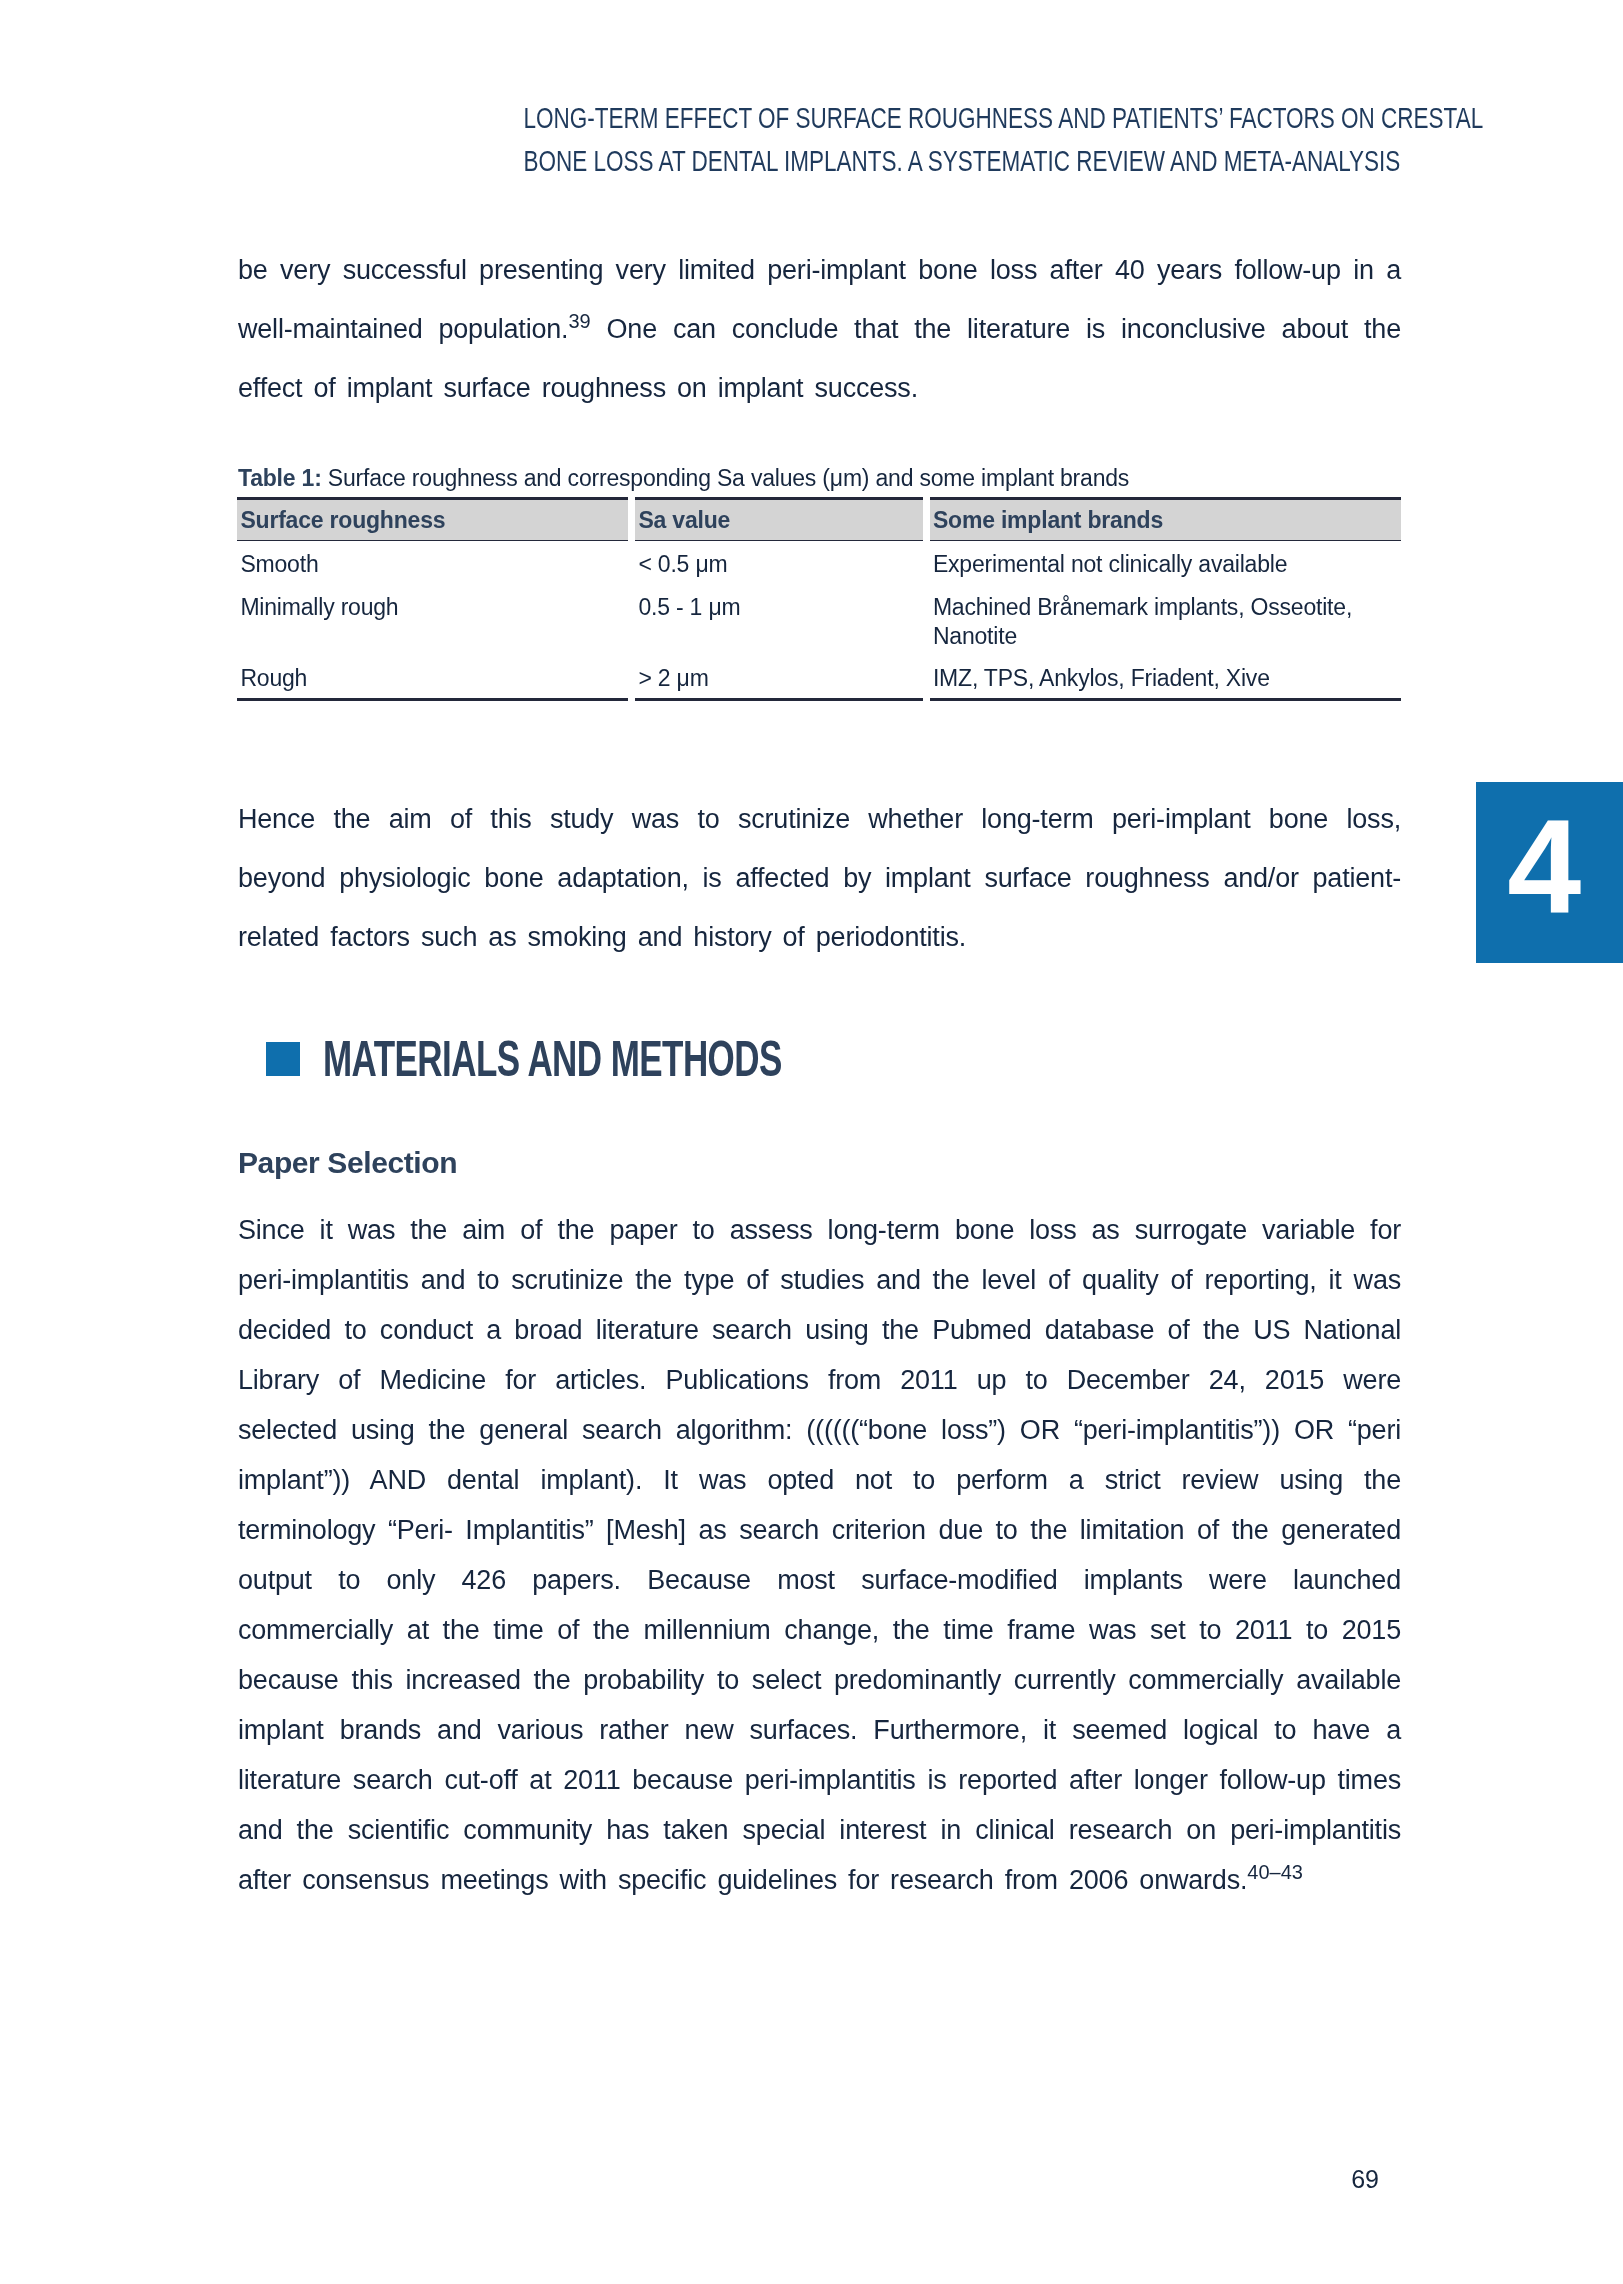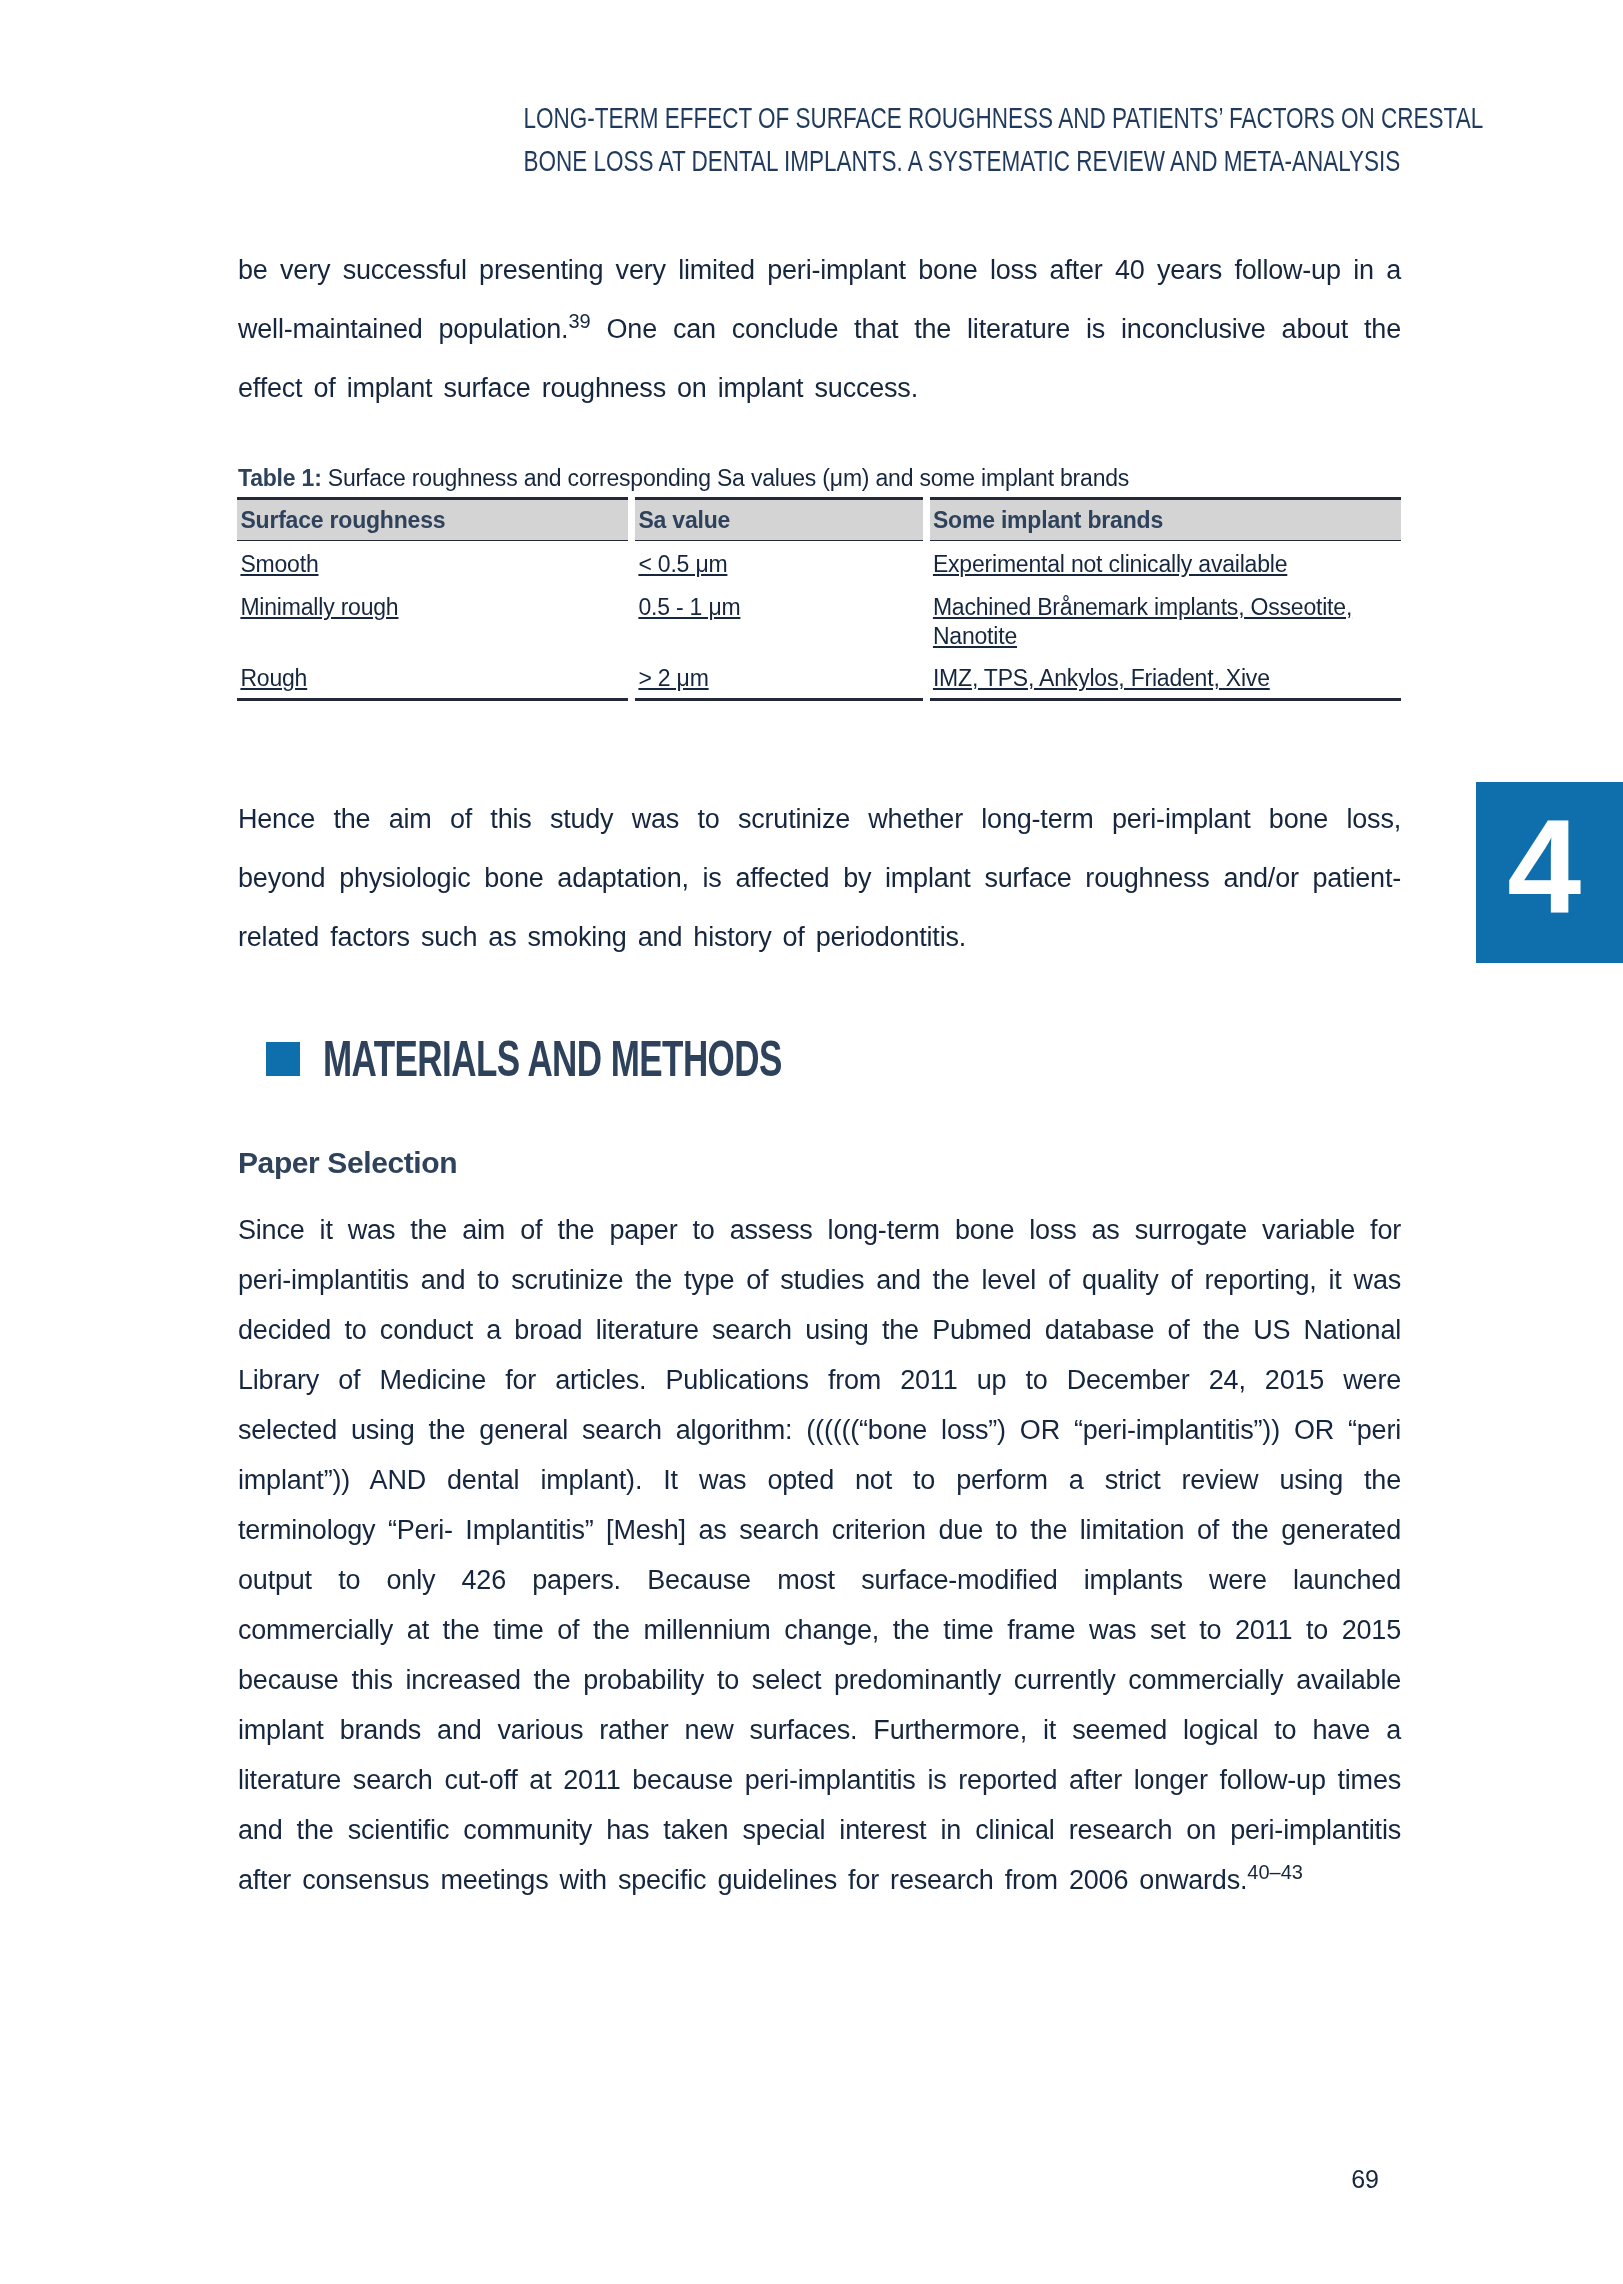--- a/index.html
+++ b/index.html
@@ -76,21 +76,20 @@
     text-align:left;
     padding:7.6px 0 6px 3px;
     letter-spacing:-0.2px;
   }
   table.rough-table td{
     font-size:23px;line-height:29px;
     color:var(--navy-text);
     vertical-align:top;
     padding:9px 0 4.6px 3px;
     letter-spacing:-0.2px;
-    text-decoration:underline;
   }
   table.rough-table tr.last-row td{border-bottom:3.8px solid var(--rule-color);}
 
   
   .section-heading{
     margin-top:69px;
     display:flex;align-items:center;gap:23px;
     height:46px;
     padding-left:28px;
   }

